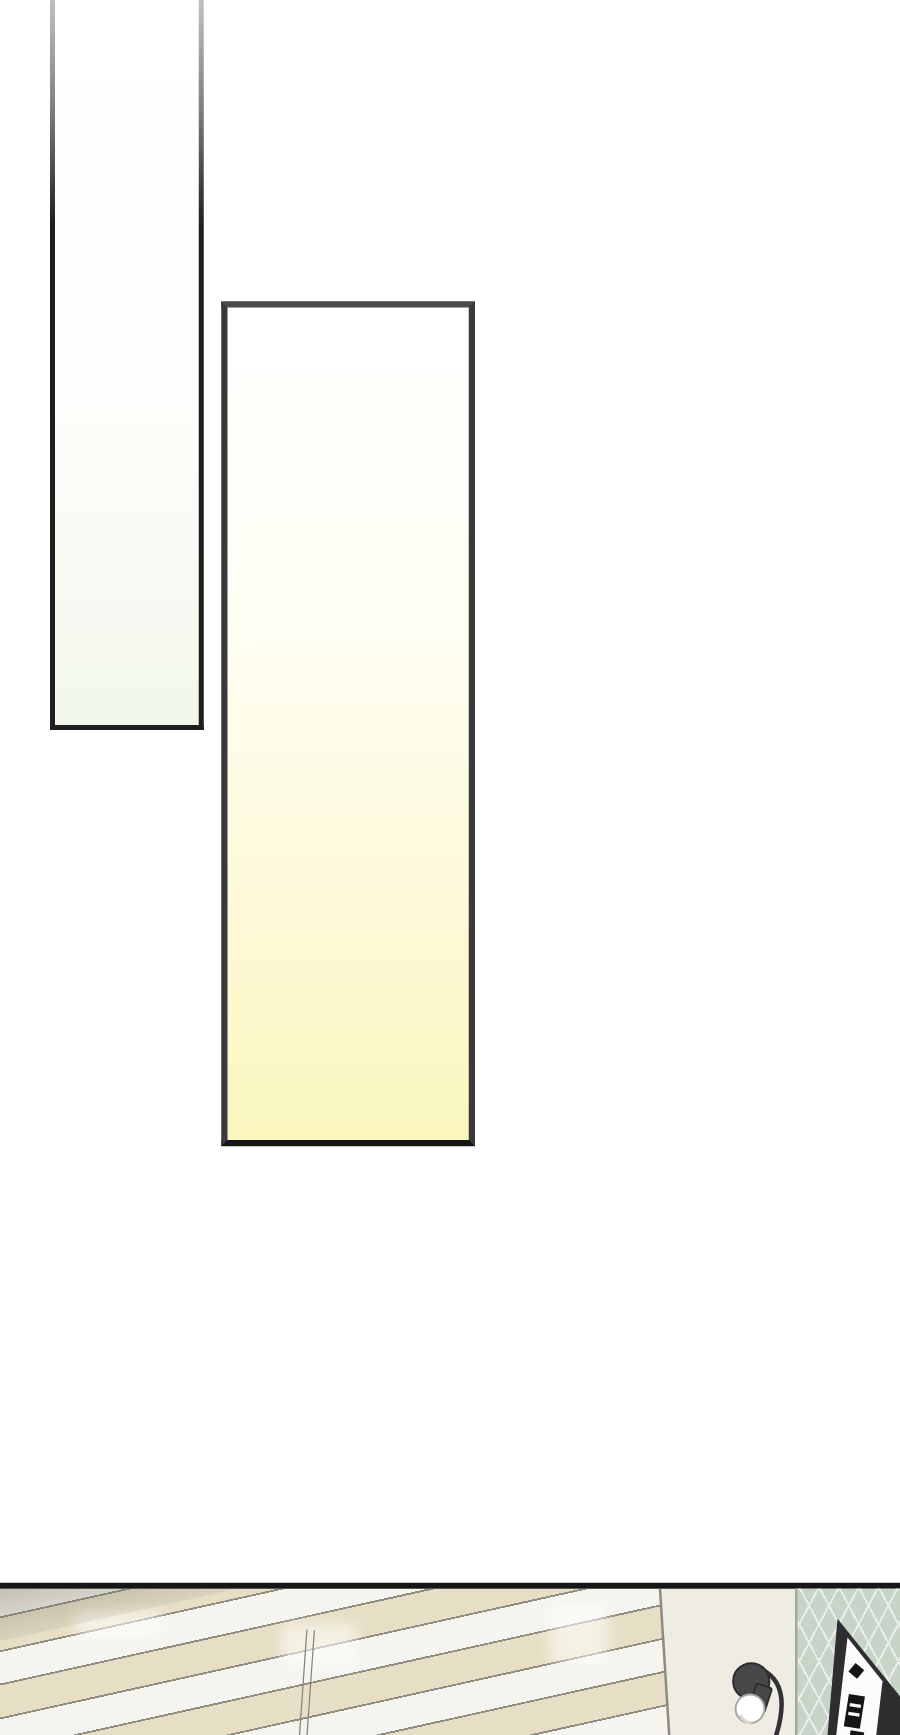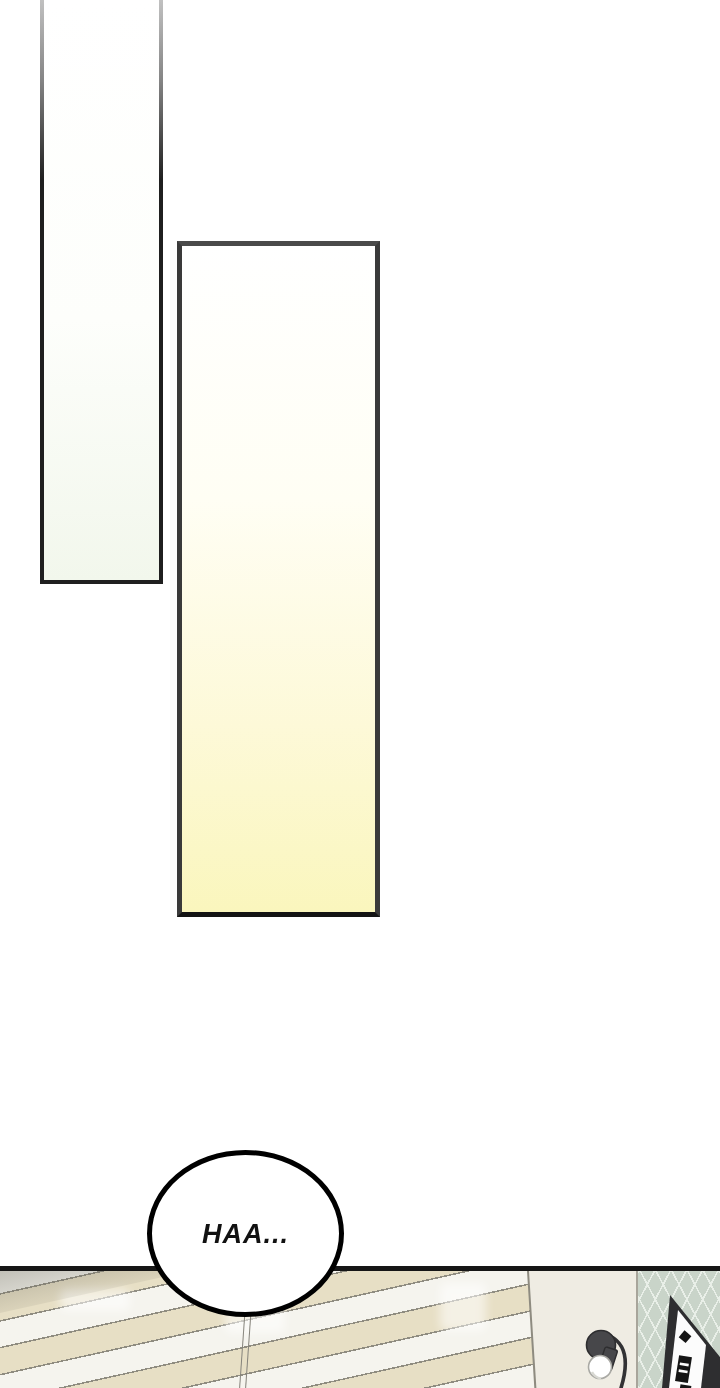--- a/index.html
+++ b/index.html
@@ -149,17 +149,14 @@
           <rect x="681" y="66" width="9" height="9" transform="rotate(40 685 70)" fill="#151515"></rect>
           <rect x="677" y="90" width="13" height="26" transform="rotate(9 683 103)" fill="#151515"></rect>
           <rect x="679" y="97" width="9" height="2.6" transform="rotate(9 683 103)" fill="#fcfcfc"></rect>
           <rect x="679" y="104" width="9" height="2.6" transform="rotate(9 683 103)" fill="#fcfcfc"></rect>
           <rect x="680" y="119" width="11" height="6" transform="rotate(9 685 122)" fill="#151515"></rect>
         </g>
       </g>
     </svg>
   </div>
 
-  <div class="speech-bubble">
-    <span class="speech-text">HAA...</span>
-  </div>
 
 </div>
 
 </body></html>

